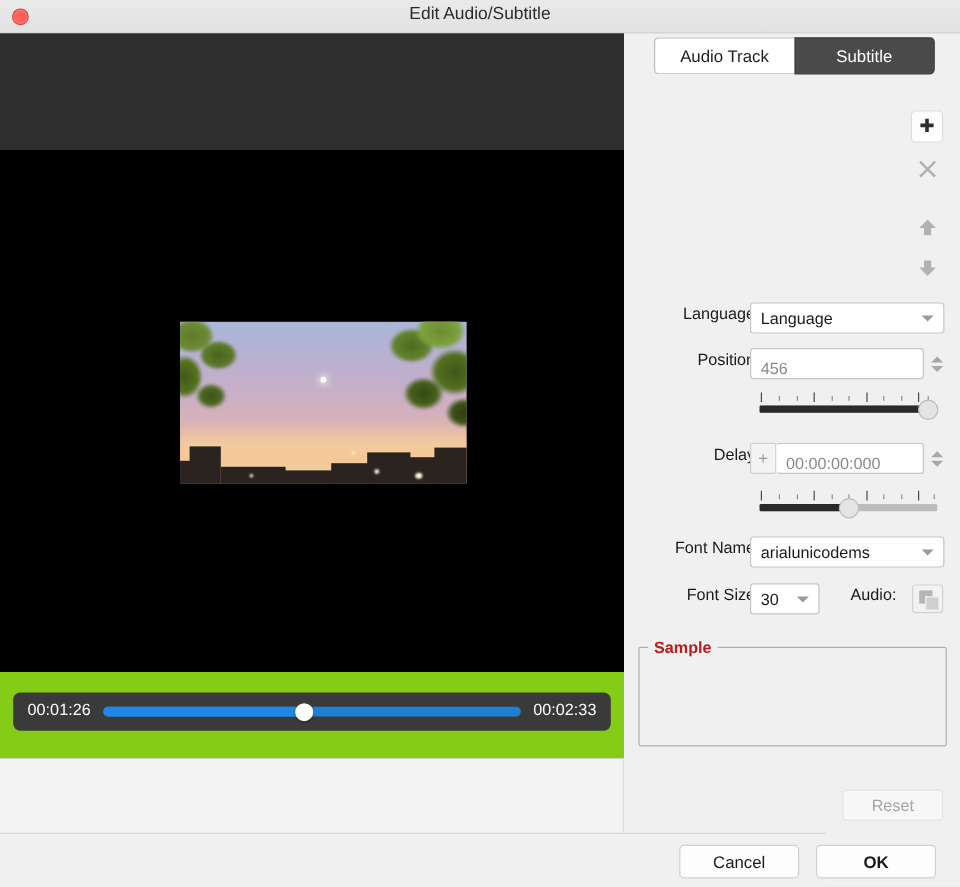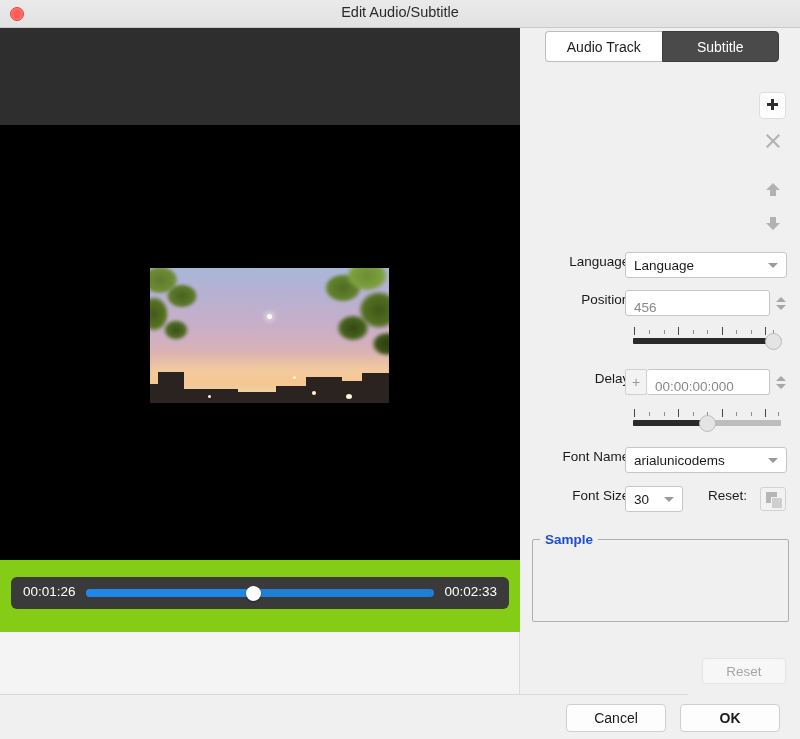--- a/index.html
+++ b/index.html
@@ -183,21 +183,21 @@
   }
   .sw-back { position: absolute; left: 5px; top: 4px; width: 11px; height: 11px; background: #b6b6b6; }
   .sw-front { position: absolute; left: 10px; top: 9px; width: 11px; height: 11px; background: #cfcfcf; border-left: 1px solid #f2f2f2; border-top: 1px solid #f2f2f2; }
 
   .groupbox {
     position: absolute; left: 12px; top: 511px; width: 257px; height: 83px;
     border: 1px solid #aeaeae; border-radius: 2px; background: #f0f0f0;
   }
   .group-title {
     position: absolute; left: 20px; top: 504px; background: #f0f0f0; padding: 0 5px;
-    font-size: 13.5px; color: #1d4ed8; font-weight: bold;
+    font-size: 13.5px; color: #b91c1c; font-weight: bold;
   }
 
   .reset-btn {
     position: absolute; left: 182px; top: 630px; width: 84px; height: 26px;
     background: #f7f7f7; border: 1px solid #e4e4e4; border-radius: 4px;
     display: flex; align-items: center; justify-content: center;
     font-size: 13.5px; color: #a6a6a6; text-align: right;
   }
 
   
@@ -383,21 +383,21 @@
         <span class="caret"></span>
       </div>
     </div>
 
     <div class="row" style="top:458px;">
       <div class="lbl">Font Size:</div>
       <div class="combo" style="left:105px; top:0; width:58px; height:26px; padding-right:18px;">
         <span>30</span>
         <span class="caret"></span>
       </div>
-      <div class="lbl" style="right:53px; top:2px; font-weight:normal;">Reset:</div>
+      <div class="lbl" style="right:53px; top:2px; font-weight:normal;">Audio:</div>
       <div class="colorbtn" style="left:240px; top:1px;">
         <span class="sw-back"></span>
         <span class="sw-front"></span>
       </div>
     </div>
 
     <div class="groupbox"></div>
     <div class="group-title">Sample</div>
 
     <div class="reset-btn">Reset</div>

